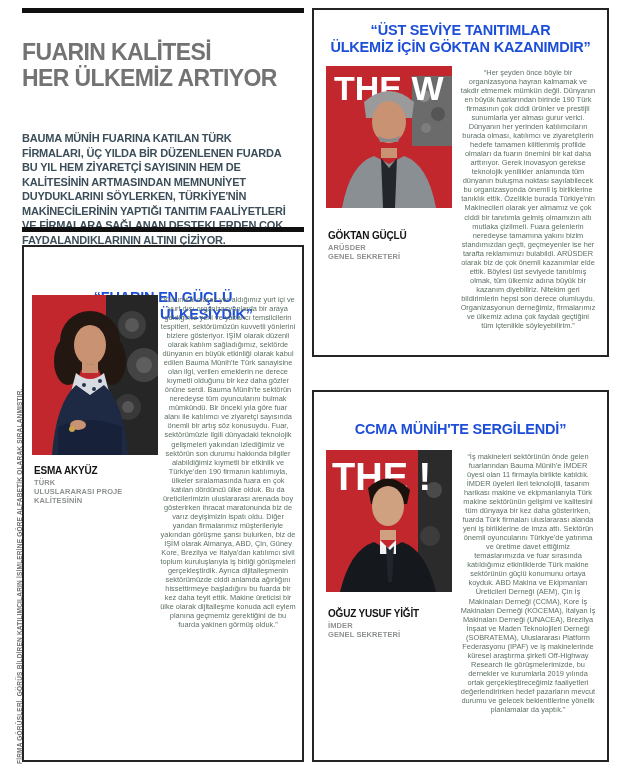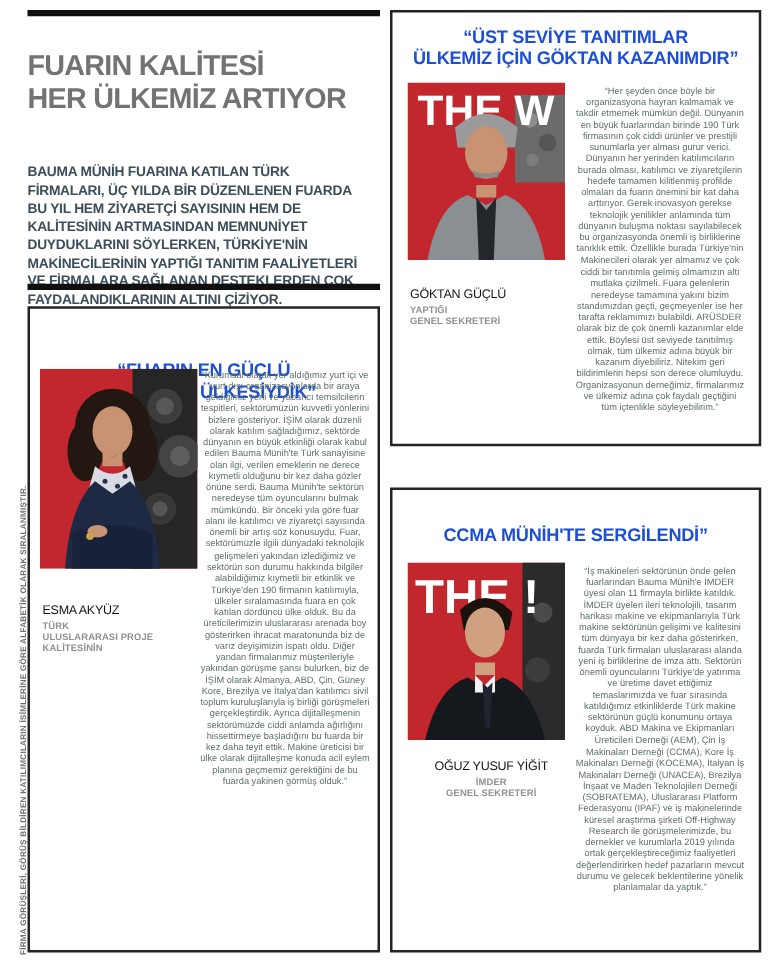--- a/index.html
+++ b/index.html
@@ -22,21 +22,21 @@
   .ibox{position:absolute;background:#fff;border:2px solid #242424;overflow:hidden;}
   #box-esma{left:22px;top:245px;width:278px;height:513px;}
   #box-goktan{left:312px;top:8px;width:293px;height:345px;}
   #box-oguz{left:312px;top:390px;width:293px;height:368px;}
   .ititle{
     position:absolute;left:6px;right:6px;text-align:center;
     font-weight:bold;color:#1d4ed8;font-size:14.5px;line-height:1.15;letter-spacing:-0.2px;
   }
   .photo{position:absolute;display:block;}
   .caption{position:absolute;line-height:1.25;}
-  .cap-name{font-size:10px;font-weight:normal;color:#141414;letter-spacing:-0.2px;}
+  .cap-name{font-size:10px;font-weight:bold;color:#141414;letter-spacing:-0.2px;}
   .cap-role{font-size:7.5px;font-weight:bold;color:#8e9192;letter-spacing:0.1px;}
   .quote{
     position:absolute;color:#5d7163;font-size:7.4px;line-height:1.22;letter-spacing:0;text-align:center;
   }
   
   .side-note{
     position:absolute;left:16px;top:764px;width:360px;
     transform:rotate(-90deg);transform-origin:0 0;
     font-size:6.5px;font-weight:bold;color:#6f6f6f;letter-spacing:0.2px;white-space:nowrap;
   }
@@ -82,21 +82,21 @@
       <circle cx="52" cy="90" r="2" fill="#27324d"></circle>
         <circle cx="62" cy="94" r="2" fill="#27324d"></circle>
       <circle cx="58" cy="104" r="2" fill="#27324d"></circle>
         <circle cx="68" cy="86" r="2" fill="#27324d"></circle>
 
       <path d="M20 160 q4-52 24-70 l14 10 14-10 q20 18 24 70 z" fill="#1e2a44"></path>
       <path d="M26 132 q32-14 64 0 l0 28 -64 0 z" fill="#17223a"></path>
       <ellipse cx="46" cy="130" rx="8" ry="5" fill="#c99273"></ellipse>
       <circle cx="40" cy="134" r="3" fill="#c9a44a"></circle>
     </svg>
-    <div class="caption" style="left:10px;top:236px;width:130px;">
+    <div class="caption" style="left:10px;top:218px;width:130px;">
       <div class="cap-name">ESMA AKYÜZ</div>
       <div class="cap-role">TÜRK</div>
       <div class="cap-role">ULUSLARARASI PROJE KALİTESİNİN</div>
     </div>
     <div class="quote" style="left:136px;top:48px;width:136px;">“Kurumsal olarak yer aldığımız yurt içi ve yurt dışı organizasyonlarda bir araya geldiğimiz yerli ve yabancı temsilcilerin tespitleri, sektörümüzün kuvvetli yönlerini bizlere gösteriyor. İŞİM olarak düzenli olarak katılım sağladığımız, sektörde dünyanın en büyük etkinliği olarak kabul edilen Bauma Münih'te Türk sanayisine olan ilgi, verilen emeklerin ne derece kıymetli olduğunu bir kez daha gözler önüne serdi. Bauma Münih'te sektörün neredeyse tüm oyuncularını bulmak mümkündü. Bir önceki yıla göre fuar alanı ile katılımcı ve ziyaretçi sayısında önemli bir artış söz konusuydu. Fuar, sektörümüzle ilgili dünyadaki teknolojik gelişmeleri yakından izlediğimiz ve sektörün son durumu hakkında bilgiler alabildiğimiz kıymetli bir etkinlik ve Türkiye'den 190 firmanın katılımıyla, ülkeler sıralamasında fuara en çok katılan dördüncü ülke olduk. Bu da üreticilerimizin uluslararası arenada boy gösterirken ihracat maratonunda biz de varız deyişimizin ispatı oldu. Diğer yandan firmalarımız müşterileriyle yakından görüşme şansı bulurken, biz de İŞİM olarak Almanya, ABD, Çin, Güney Kore, Brezilya ve İtalya'dan katılımcı sivil toplum kuruluşlarıyla iş birliği görüşmeleri gerçekleştirdik. Ayrıca dijitalleşmenin sektörümüzde ciddi anlamda ağırlığını hissettirmeye başladığını bu fuarda bir kez daha teyit ettik. Makine üreticisi bir ülke olarak dijitalleşme konuda acil eylem planına geçmemiz gerektiğini de bu fuarda yakinen görmüş olduk.”</div>
   </div>
 
   <div class="ibox" id="box-goktan">
     <div class="ititle" style="top:12px;">
       <span>“ÜST SEVİYE TANITIMLAR</span><br>
@@ -114,21 +114,21 @@
 
       <ellipse cx="63" cy="56" rx="17" ry="21" fill="#c99273"></ellipse>
       <path d="M52 70 q11 6 22 0 l-2 6 -18 0 z" fill="#8a8a8a"></path>
       <path d="M55 82 l16 0 0 10 -16 0 z" fill="#c99273"></path>
 
       <path d="M16 142 q8-44 32-52 l15 8 15-8 q24 8 32 52 z" fill="#8a8f94"></path>
       <path d="M55 92 l8 10 8-10 -2 50 -12 0 z" fill="#23262b"></path>
     </svg>
     <div class="caption" style="left:14px;top:220px;width:130px;">
       <div class="cap-name">GÖKTAN GÜÇLÜ</div>
-      <div class="cap-role">YAPTIĞI</div>
+      <div class="cap-role">ARÜSDER</div>
       <div class="cap-role">GENEL SEKRETERİ</div>
     </div>
     <div class="quote" style="left:146px;top:58px;width:136px;">“Her şeyden önce böyle bir organizasyona hayran kalmamak ve takdir etmemek mümkün değil. Dünyanın en büyük fuarlarından birinde 190 Türk firmasının çok ciddi ürünler ve prestijli sunumlarla yer alması gurur verici. Dünyanın her yerinden katılımcıların burada olması, katılımcı ve ziyaretçilerin hedefe tamamen kilitlenmiş profilde olmaları da fuarın önemini bir kat daha arttırıyor. Gerek inovasyon gerekse teknolojik yenilikler anlamında tüm dünyanın buluşma noktası sayılabilecek bu organizasyonda önemli iş birliklerine tanıklık ettik. Özellikle burada Türkiye'nin Makinecileri olarak yer almamız ve çok ciddi bir tanıtımla gelmiş olmamızın altı mutlaka çizilmeli. Fuara gelenlerin neredeyse tamamına yakını bizim standımızdan geçti, geçmeyenler ise her tarafta reklamımızı bulabildi. ARÜSDER olarak biz de çok önemli kazanımlar elde ettik. Böylesi üst seviyede tanıtılmış olmak, tüm ülkemiz adına büyük bir kazanım diyebiliriz. Nitekim geri bildirimlerin hepsi son derece olumluydu. Organizasyonun derneğimiz, firmalarımız ve ülkemiz adına çok faydalı geçtiğini tüm içtenlikle söyleyebilirim.”</div>
   </div>
 
   <div class="ibox" id="box-oguz">
     <div class="ititle" style="top:12px;">
       <br>
       <span>CCMA MÜNİH'TE SERGİLENDİ”</span>
     </div>
@@ -141,21 +141,21 @@
 
       <path d="M42 38 q21-20 42 2 l-3 14 -36 0 z" fill="#1b120d"></path>
 
       <ellipse cx="62" cy="56" rx="16" ry="20" fill="#cfa181"></ellipse>
       <path d="M54 80 l16 0 0 10 -16 0 z" fill="#cfa181"></path>
 
       <path d="M14 142 q10-42 34-50 l14 8 14-8 q24 8 34 50 z" fill="#15181d"></path>
       <path d="M54 90 l8 8 8-8 0 14 -16 0 z" fill="#f2f2f2"></path>
       <path d="M60 96 l4 4 4-4 -2 36 -4 0 z" fill="#20242c"></path>
     </svg>
-    <div class="caption" style="left:14px;top:216px;width:130px;text-align:center;">
+    <div class="caption" style="left:14px;top:216px;width:130px;">
       <div class="cap-name">OĞUZ YUSUF YİĞİT</div>
       <div class="cap-role">İMDER</div>
       <div class="cap-role">GENEL SEKRETERİ</div>
     </div>
     <div class="quote" style="left:146px;top:60px;width:136px;">“İş makineleri sektörünün önde gelen fuarlarından Bauma Münih'e İMDER üyesi olan 11 firmayla birlikte katıldık. İMDER üyeleri ileri teknolojili, tasarım harikası makine ve ekipmanlarıyla Türk makine sektörünün gelişimi ve kalitesini tüm dünyaya bir kez daha gösterirken, fuarda Türk firmaları uluslararası alanda yeni iş birliklerine de imza attı. Sektörün önemli oyuncularını Türkiye'de yatırıma ve üretime davet ettiğimiz temaslarımızda ve fuar sırasında katıldığımız etkinliklerde Türk makine sektörünün güçlü konumunu ortaya koyduk. ABD Makina ve Ekipmanları Üreticileri Derneği (AEM), Çin İş Makinaları Derneği (CCMA), Kore İş Makinaları Derneği (KOCEMA), İtalyan İş Makinaları Derneği (UNACEA), Brezilya İnşaat ve Maden Teknolojileri Derneği (SOBRATEMA), Uluslararası Platform Federasyonu (IPAF) ve iş makinelerinde küresel araştırma şirketi Off-Highway Research ile görüşmelerimizde, bu dernekler ve kurumlarla 2019 yılında ortak gerçekleştireceğimiz faaliyetleri değerlendirirken hedef pazarların mevcut durumu ve gelecek beklentilerine yönelik planlamalar da yaptık.”</div>
   </div>
 
 </div>
 
 </body></html>

